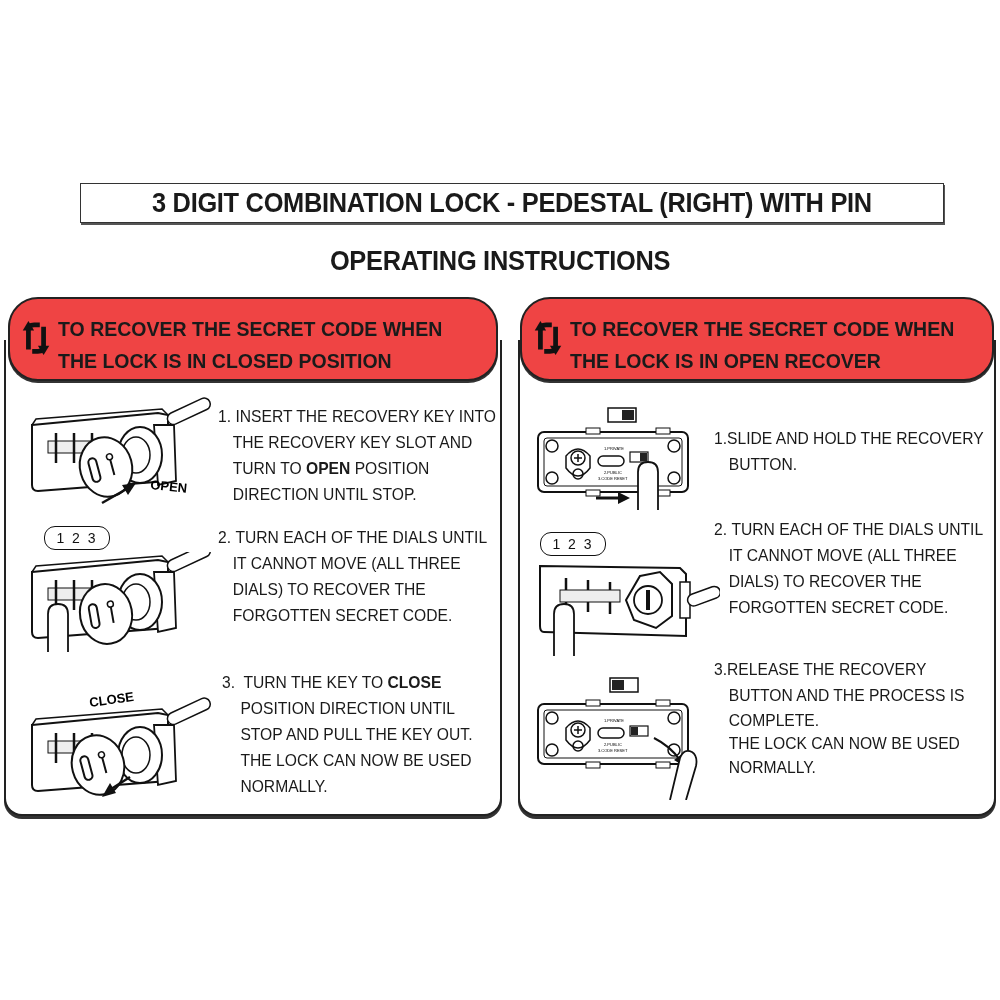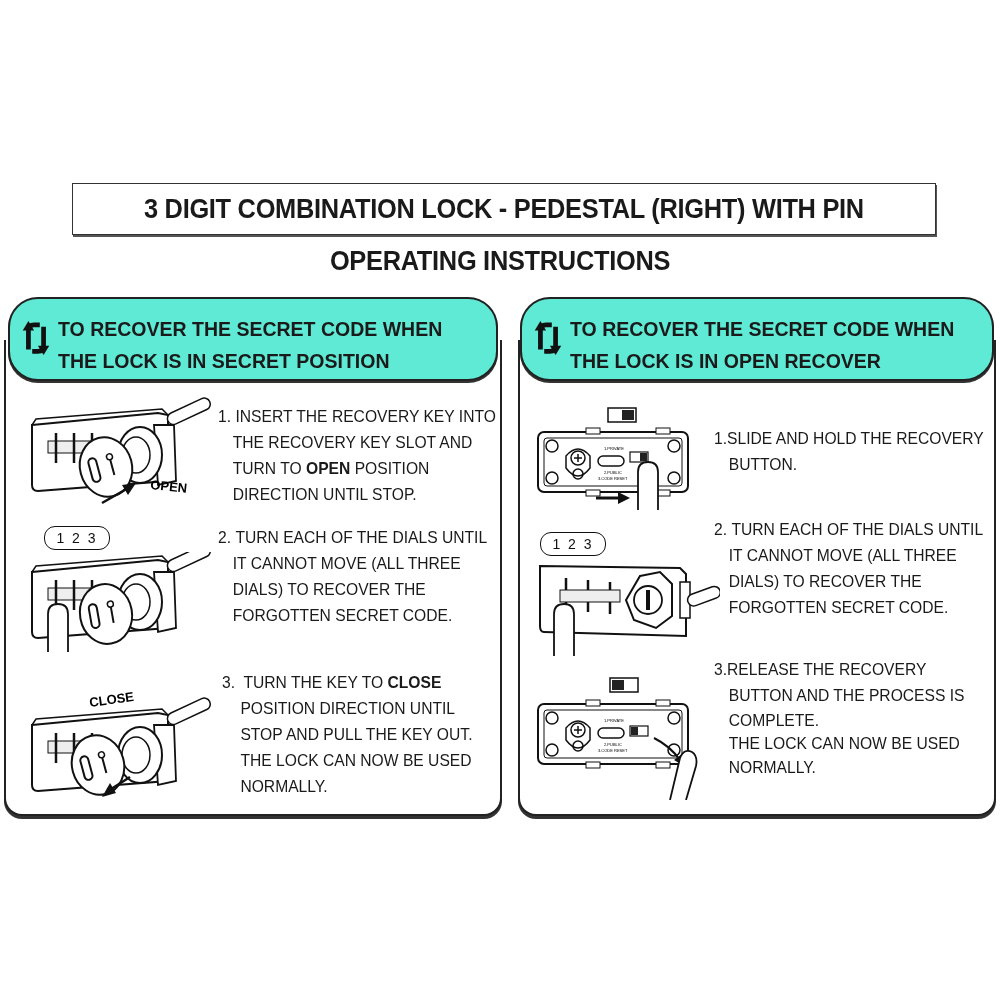--- a/index.html
+++ b/index.html
@@ -1,21 +1,21 @@
 <!DOCTYPE html>
 <html><head>
   <meta charset="utf-8">
   <style>
     html, body { margin: 0; padding: 0; background: #ffffff; }
     body {
       width: 1000px; height: 1000px; position: relative; overflow: hidden;
       font-family: "Liberation Sans", sans-serif; color: #111111;
     }
     .title-box {
-      position: absolute; left: 72px; top: 183px; width: 864px; height: 52px;
+      position: absolute; left: 80px; top: 183px; width: 864px; height: 40px;
       border: 1.5px solid #333; box-shadow: 1px 2px 0 #555;
       display: flex; align-items: center; justify-content: center;
       box-sizing: border-box;
     }
     .title-text {
       font-size: 27px; font-weight: bold; letter-spacing: -0.3px;
       transform: scaleX(0.94); white-space: nowrap; color: #1a1a1a;
     }
     .subtitle {
       position: absolute; left: 0; width: 1000px; top: 246px; text-align: center;
@@ -24,21 +24,21 @@
     }
     .panel {
       position: absolute; top: 340px; height: 476px;
       border: 2px solid #222; border-top: none; border-radius: 0 0 18px 18px;
       box-shadow: 0 3px 0 #333; box-sizing: border-box; background: #fff;
     }
     .panel.left { left: 4px; width: 498px; }
     .panel.right { left: 518px; width: 478px; }
     .panel-header {
       position: absolute; top: 297px; height: 84px;
-      border: 2px solid #222; border-radius: 30px / 30px; background: #5eead4;
+      border: 2px solid #222; border-radius: 30px / 30px; background: #ef4444;
       box-sizing: border-box; box-shadow: 0 2px 0 #333;
     }
     .panel-header.left { left: 8px; width: 490px; }
     .panel-header.right { left: 520px; width: 474px; }
     .header-icon {
       position: absolute; left: 12px; top: 22px; width: 28px; height: 36px;
     }
     .header-text {
       position: absolute; left: 48px; top: 14px; font-size: 19.5px; font-weight: bold;
       line-height: 32px; color: #1a1a1a; white-space: nowrap;
@@ -116,21 +116,21 @@
 </div>
 <div class="subtitle">OPERATING INSTRUCTIONS</div>
 
 <div class="panel left"></div>
 <div class="panel-header left">
   <svg class="header-icon" viewBox="0 0 28 38">
       <use href="#rot-icon"></use>
     </svg>
   <div class="header-text">
     <div>TO RECOVER THE SECRET CODE WHEN</div>
-    <div>THE LOCK IS IN SECRET POSITION</div>
+    <div>THE LOCK IS IN CLOSED POSITION</div>
   </div>
 </div>
 
 <svg class="illus" style="left:18px;top:395px" width="200" height="110" viewBox="0 0 200 110">
   <use href="#lock-front"></use>
   <use href="#key-head" transform="translate(88,72) rotate(-15)"></use>
   <line x1="84" y1="108" x2="112" y2="92" stroke="#111" stroke-width="2.5"></line>
   <polygon points="118,88 104,90 110,100" fill="#111"></polygon>
   <text x="132" y="94" font-size="13" font-family="Liberation Sans, sans-serif" font-weight="bold" transform="rotate(6 132 94)">OPEN</text>
 </svg>

